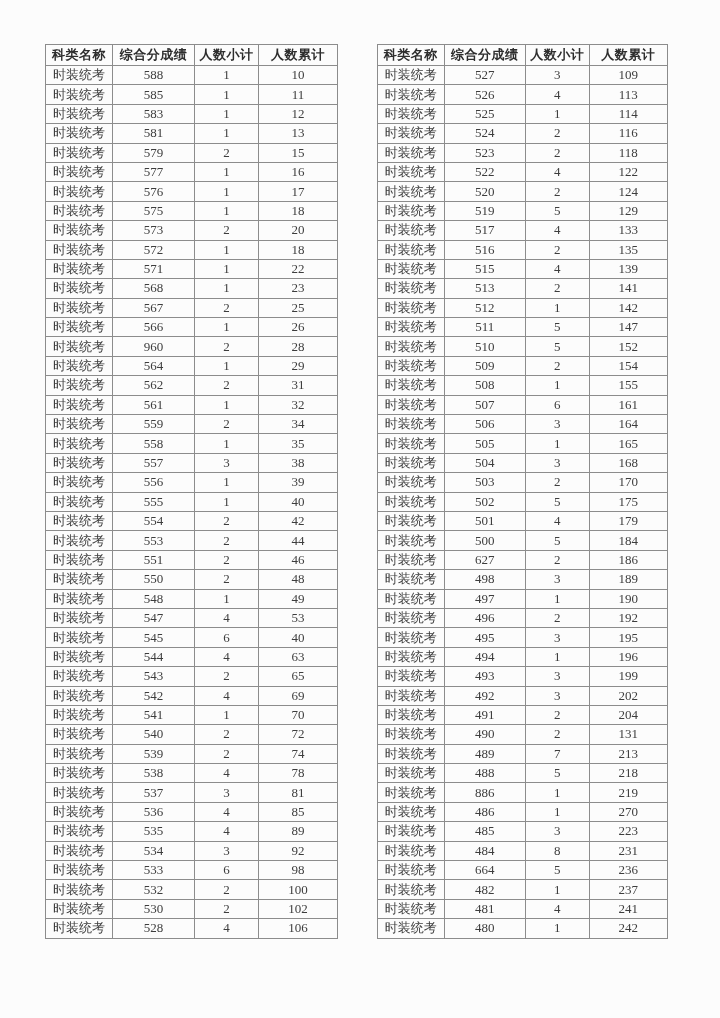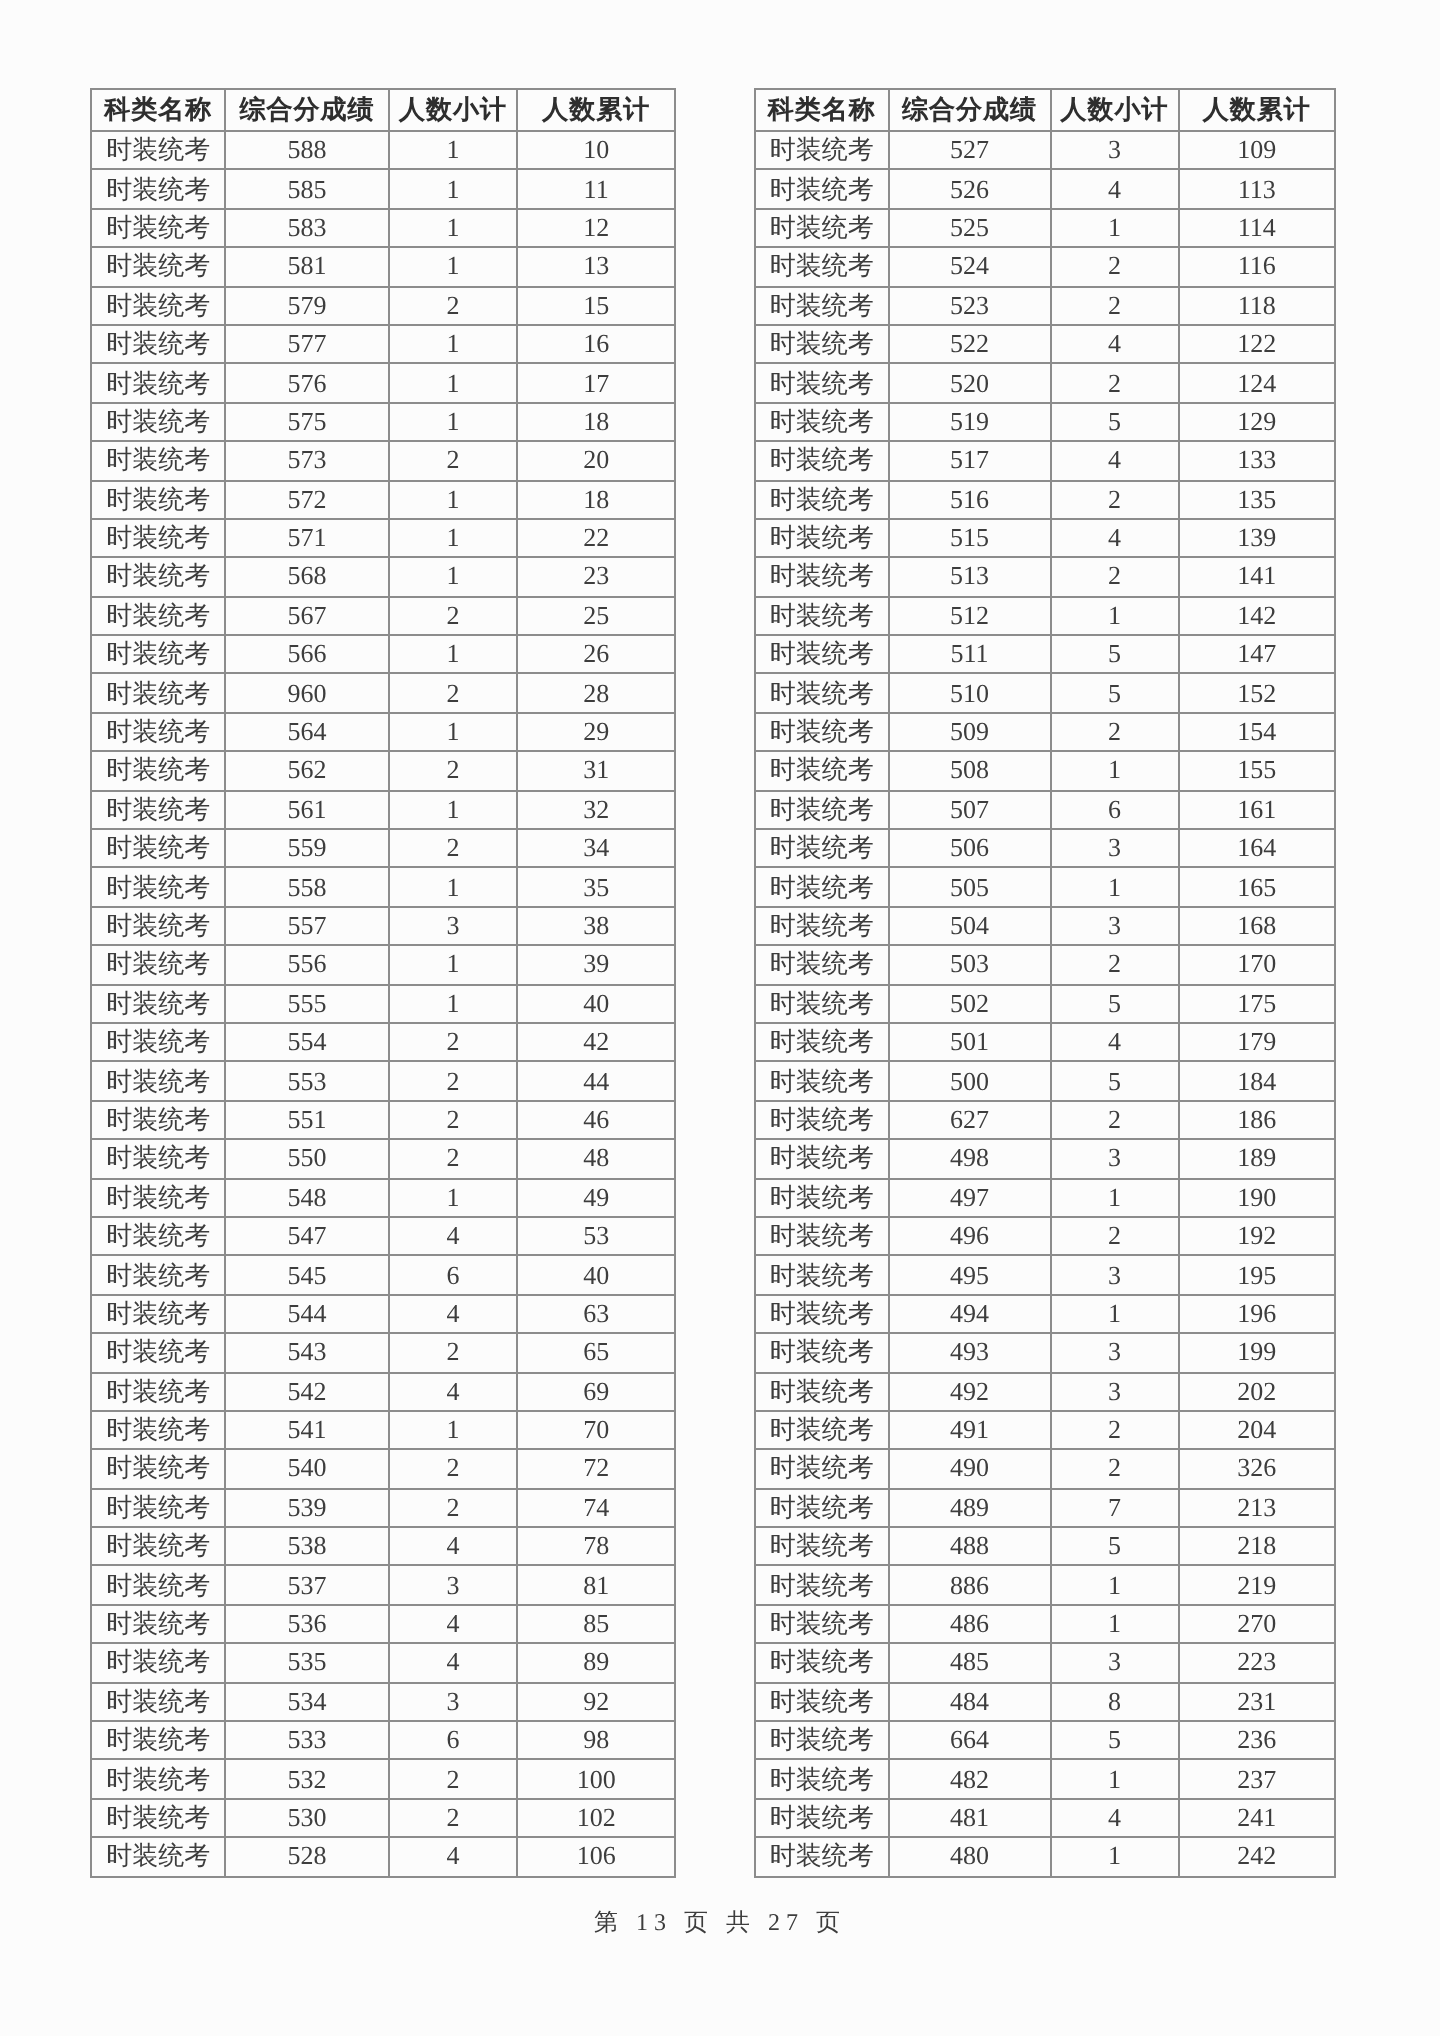--- a/index.html
+++ b/index.html
@@ -580,21 +580,21 @@
           <tr>
             <td>时装统考</td>
             <td>491</td>
             <td>2</td>
             <td>204</td>
           </tr>
           <tr>
             <td>时装统考</td>
             <td>490</td>
             <td>2</td>
-            <td>326</td>
+            <td>131</td>
           </tr>
           <tr>
             <td>时装统考</td>
             <td>489</td>
             <td>7</td>
             <td>213</td>
           </tr>
           <tr>
             <td>时装统考</td>
             <td>488</td>
@@ -646,15 +646,14 @@
           <tr>
             <td>时装统考</td>
             <td>480</td>
             <td>1</td>
             <td>242</td>
           </tr>
         </tbody>
       </table>
   </div>
 
-  <div class="footer">第 13 页 共 27 页</div>
 
 </div>
 
 </body></html>

